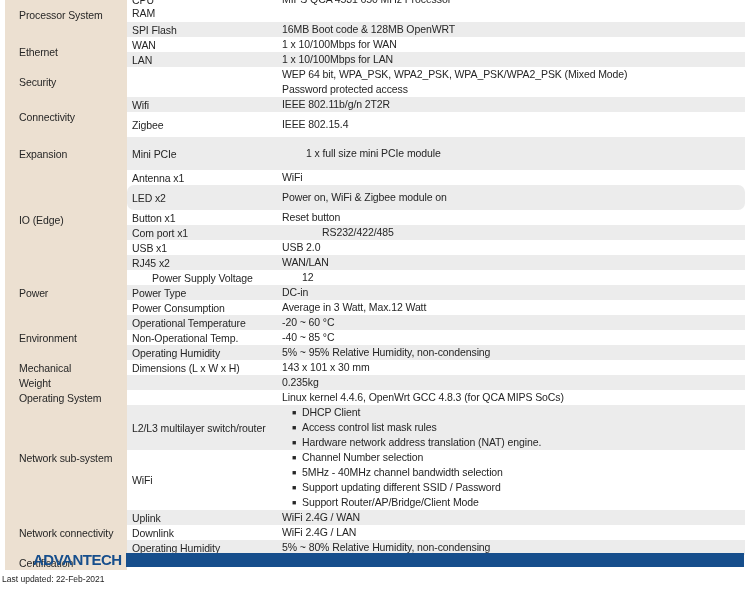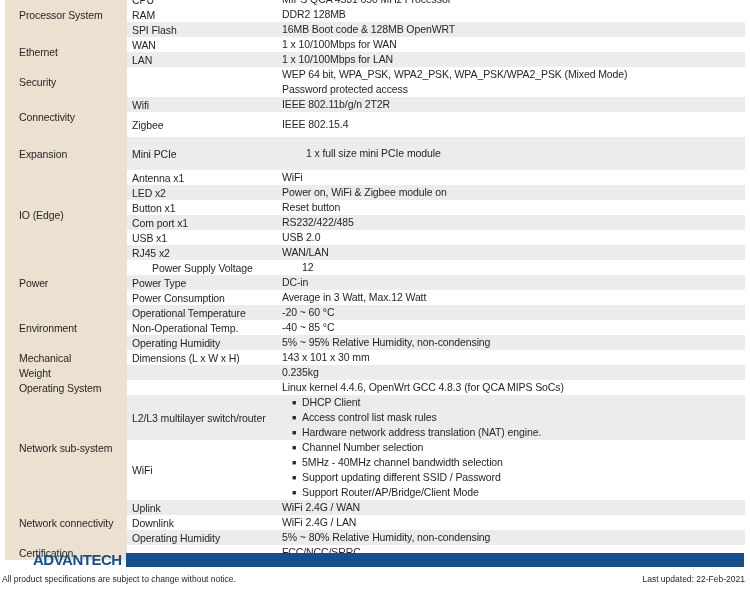--- a/index.html
+++ b/index.html
@@ -68,21 +68,21 @@
 <div class="spec-table" id="spec-table">
     <div class="section">
       <div class="cat">Processor System</div>
       <div class="rows">
         <div class="row" style="height: 15px;">
           <div class="sublabel">CPU</div>
           <div class="val">
             <div class="line">MIPS QCA 4531 650 MHz Processor</div>
           </div>
         </div>
-        <div class="row" style="height: 15px;">
+        <div class="row" style="height: 15px; flex-direction: column;">
           <div class="sublabel">RAM</div>
           <div class="val">
             <div class="line">DDR2 128MB</div>
           </div>
         </div>
         <div class="row shaded" style="height: 15px;">
           <div class="sublabel">SPI Flash</div>
           <div class="val">
             <div class="line">16MB Boot code &amp; 128MB OpenWRT</div>
           </div>
@@ -148,33 +148,33 @@
     </div>
     <div class="section">
       <div class="cat">IO (Edge)</div>
       <div class="rows">
         <div class="row" style="height: 15px;">
           <div class="sublabel">Antenna x1</div>
           <div class="val">
             <div class="line">WiFi</div>
           </div>
         </div>
-        <div class="row shaded" style="height: 15px;">
+        <div class="row shaded" style="height: 25px; border-radius: 7px;">
           <div class="sublabel">LED x2</div>
           <div class="val">
             <div class="line">Power on, WiFi &amp; Zigbee module on</div>
           </div>
         </div>
         <div class="row" style="height: 15px;">
           <div class="sublabel">Button x1</div>
           <div class="val">
             <div class="line">Reset button</div>
           </div>
         </div>
-        <div class="row shaded" style="height: 15px;">
+        <div class="row shaded" style="height: 15px; gap: 40px;">
           <div class="sublabel">Com port x1</div>
           <div class="val">
             <div class="line">RS232/422/485</div>
           </div>
         </div>
         <div class="row" style="height: 15px;">
           <div class="sublabel">USB x1</div>
           <div class="val">
             <div class="line">USB 2.0</div>
           </div>
@@ -344,15 +344,14 @@
       </div>
     </div>
   </div>
 
 <div class="footer-logo-row">
   <span class="logo-text" style="color: rgb(22, 78, 140);">ADVANTECH</span>
   <span class="logo-bar" id="logo-bar" style="background: rgb(22, 78, 140);"></span>
 </div>
 
 <div class="footer-note-row">
-  <span>All product specifications are subject to change without notice.</span>
   <span>Last updated: 22-Feb-2021</span>
 </div>
 
 </body></html>

